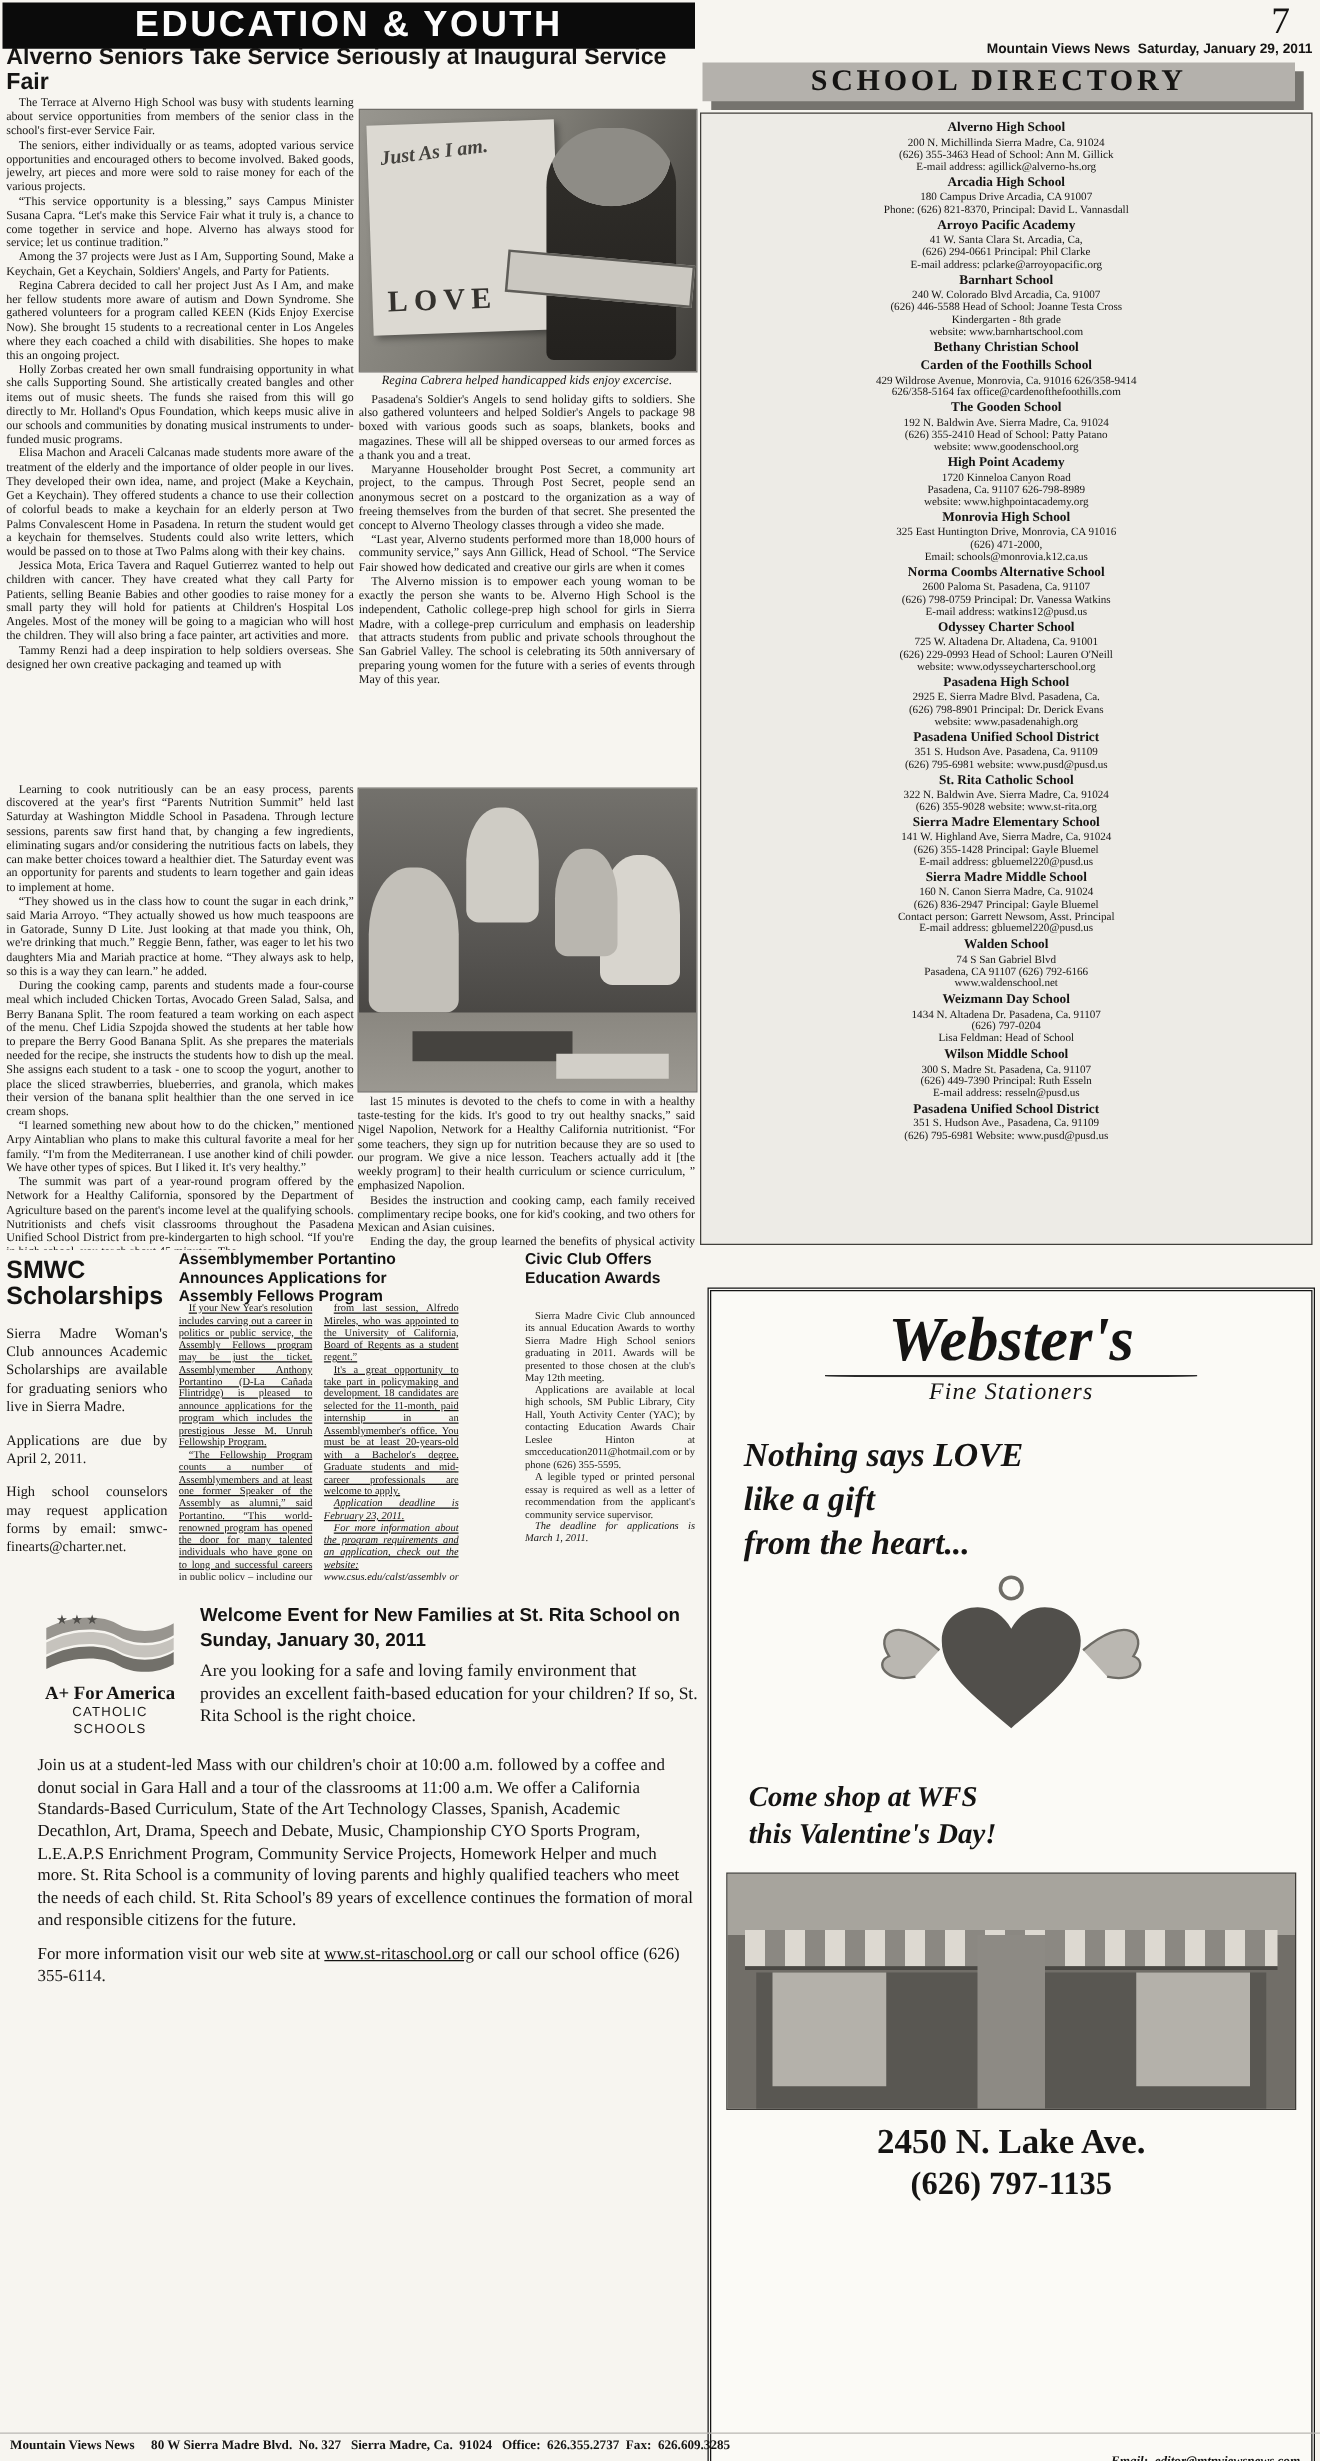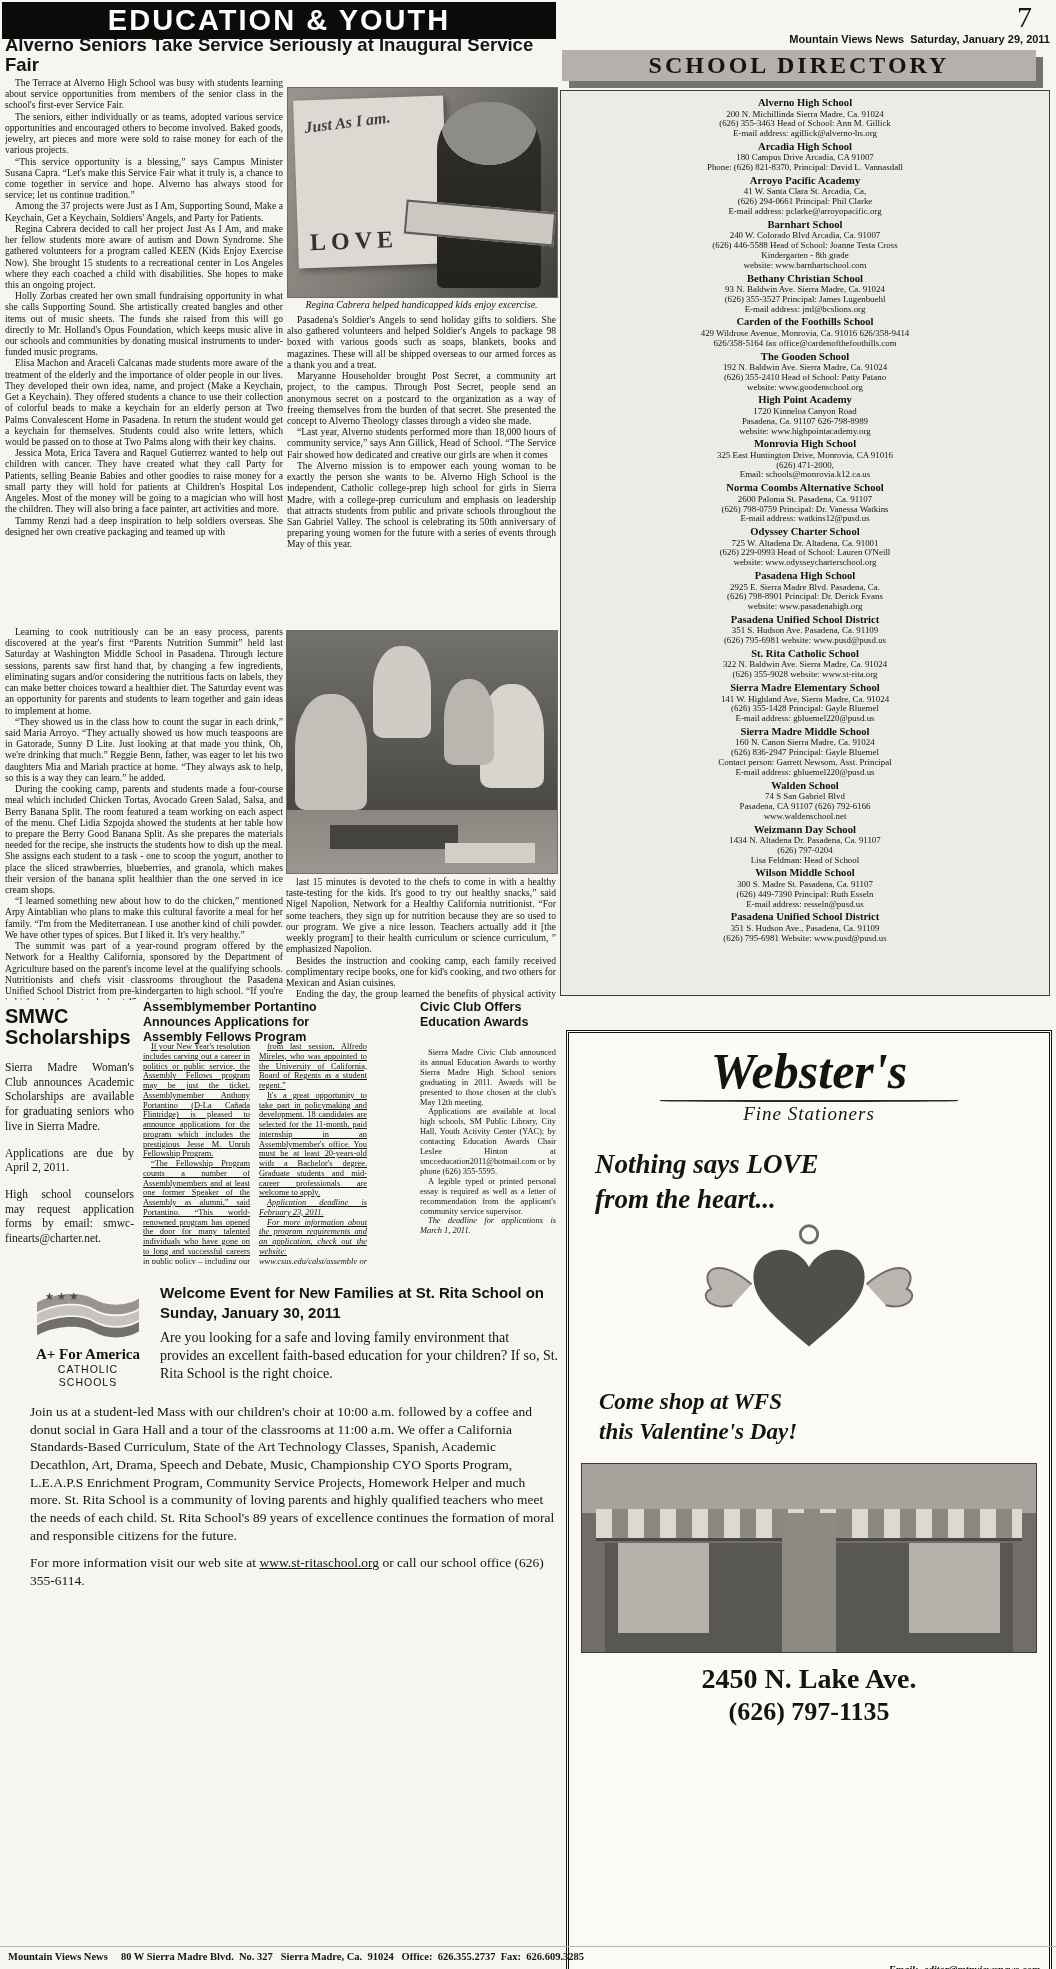--- a/index.html
+++ b/index.html
@@ -204,25 +204,20 @@
           <div class="dir-lines">
             <div>240 W. Colorado Blvd  Arcadia, Ca.  91007</div>
             <div>(626) 446-5588 Head of School:  Joanne Testa Cross</div>
             <div>Kindergarten - 8th grade</div>
             <div>website:  www.barnhartschool.com</div>
           </div>
         </div>
 
         <div class="dir-entry">
           <div class="dir-name">Bethany Christian School</div>
-          <div class="dir-lines">
-            <div>93 N. Baldwin Ave. Sierra Madre, Ca. 91024</div>
-            <div>(626) 355-3527 Principal: James Lugenbuehl</div>
-            <div>E-mail address: jml@bcslions.org</div>
-          </div>
         </div>
 
         <div class="dir-entry">
           <div class="dir-name">Carden of the Foothills School</div>
           <div class="dir-lines">
             <div>429 Wildrose Avenue, Monrovia, Ca. 91016  626/358-9414</div>
             <div>626/358-5164 fax office@cardenofthefoothills.com</div>
           </div>
         </div>
 
@@ -418,20 +413,21 @@
     </div>
   </div>
 
   <div class="websters">
     <div class="wb-name">Webster's</div>
     <div class="wb-rule"></div>
     <div class="wb-tag">Fine Stationers</div>
     <div class="wb-msg1">
 
     <div>Nothing says LOVE</div>
+        <div>like a gift</div>
         <div>from the heart...</div>
       </div>
     <div class="wb-cupid">
       <svg viewBox="0 0 240 150" width="230" height="144">
         <path d="M60 70 C 25 40 5 55 18 75 C 5 80 15 98 40 92" fill="#bab7b1" stroke="#6e6c66" stroke-width="2"></path>
         <path d="M180 70 C 215 40 235 55 222 75 C 235 80 225 98 200 92" fill="#bab7b1" stroke="#6e6c66" stroke-width="2"></path>
         <path d="M120 135 C 85 105 62 88 62 62 C 62 44 77 34 92 34 C 104 34 114 41 120 52 C 126 41 136 34 148 34 C 163 34 178 44 178 62 C 178 88 155 105 120 135 Z" fill="#514f4b"></path>
         <circle cx="120" cy="18" r="9" fill="none" stroke="#6e6c66" stroke-width="3"></circle>
       </svg>
     </div>

